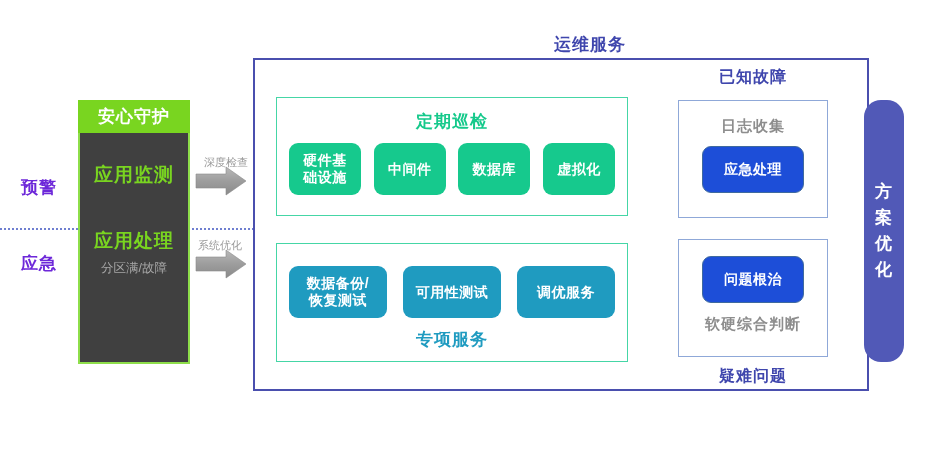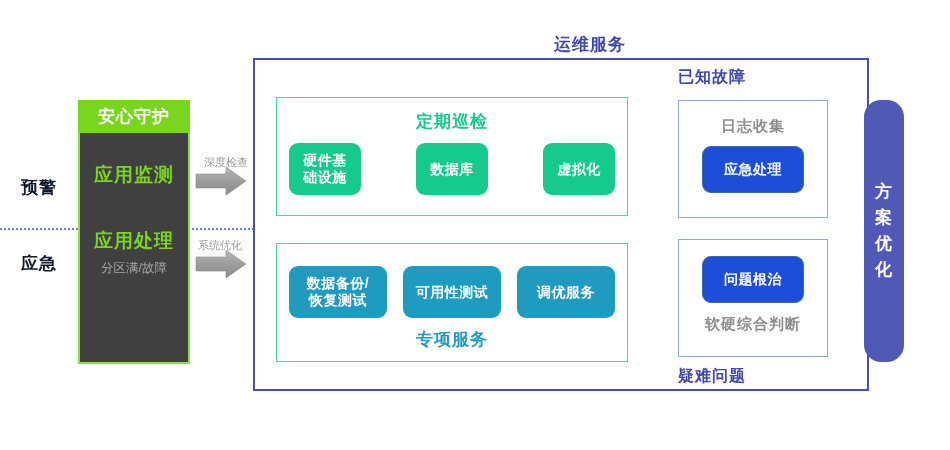--- a/index.html
+++ b/index.html
@@ -3,21 +3,21 @@
 <meta charset="utf-8">
 <style>
   html,body{margin:0;padding:0;background:#ffffff;}
   body{width:950px;height:450px;overflow:hidden;
        font-family:"Liberation Sans","DejaVu Sans",sans-serif;}
   #stage{position:relative;width:950px;height:450px;background:#fff;}
 
   .abs{position:absolute;box-sizing:border-box;}
 
   
-  .axis-label{color:#0f172a;font-size:17px;font-weight:bold;letter-spacing:1px;
+  .axis-label{color:#6d28d9;font-size:17px;font-weight:bold;letter-spacing:1px;
               text-align:center;white-space:nowrap;}
 
   
   .dotted-div{border-top:2px dotted #6f7fd0;height:0;}
 
   
   .leftcol{border:2px solid #8ede4a;background:#404040;}
   .leftcol-head{background:#79d520;color:#fff;font-size:17px;font-weight:bold;
                 display:flex;align-items:center;justify-content:center;letter-spacing:1px;}
   .green-title{color:#79d520;font-size:19px;font-weight:bold;text-align:center;letter-spacing:1px;}
@@ -35,21 +35,21 @@
   .svc-title-blue{color:#1f9bc0;font-size:17px;font-weight:bold;text-align:center;letter-spacing:1px;}
 
   .pill{border-radius:9px;display:flex;align-items:center;justify-content:center;
         color:#ffffff;font-size:14px;font-weight:bold;text-align:center;line-height:17px;
         letter-spacing:.5px;}
   .pill.green{background:#16c98d;}
   .pill.blue{background:#1f9bc0;}
 
   
   .rpanel{border:1.5px solid #8fa8d8;background:#fff;}
-  .rpanel-cap{color:#3f46ad;font-size:16px;font-weight:bold;text-align:left;letter-spacing:1px;}
+  .rpanel-cap{color:#3f46ad;font-size:16px;font-weight:bold;text-align:center;letter-spacing:1px;}
   .rpanel-sub{color:#8d8d8d;font-size:15px;font-weight:bold;text-align:center;letter-spacing:1px;}
   .steel-pill{background:#1d4ed8;border-radius:9px;color:#fff;font-size:14px;font-weight:bold;
               display:flex;align-items:center;justify-content:center;letter-spacing:.5px;
               border:1px solid #3f6a9e;}
 
   
   .vpill{background:#5159b7;border-radius:17px;color:#fff;font-size:17px;font-weight:bold;
          display:flex;align-items:center;justify-content:center;text-align:center;
          line-height:26px;letter-spacing:1px;}
 </style>
@@ -118,20 +118,23 @@
   <div class="abs svcbox" style="left:276px;top:97px;width:352px;height:119px;">
     <div class="svc-title-green" style="margin-top:12px;">定期巡检</div>
     <div style="display:flex;justify-content:space-between;padding:10px 12px 0 12px;">
       <div class="pill green" style="width:72px;height:52px;">
         <span>
           <span>硬件基</span><br>
           <span>础设施</span>
         </span>
       </div>
       <div class="pill green" style="width:72px;height:52px;">
+        <span>中间件</span>
+      </div>
+      <div class="pill green" style="width:72px;height:52px;">
         <span>数据库</span>
       </div>
       <div class="pill green" style="width:72px;height:52px;">
         <span>虚拟化</span>
       </div>
     </div>
   </div>
 
   <div class="abs svcbox" style="left:276px;top:243px;width:352px;height:119px;">
     <div style="display:flex;justify-content:space-between;padding:22px 12px 0 12px;">

